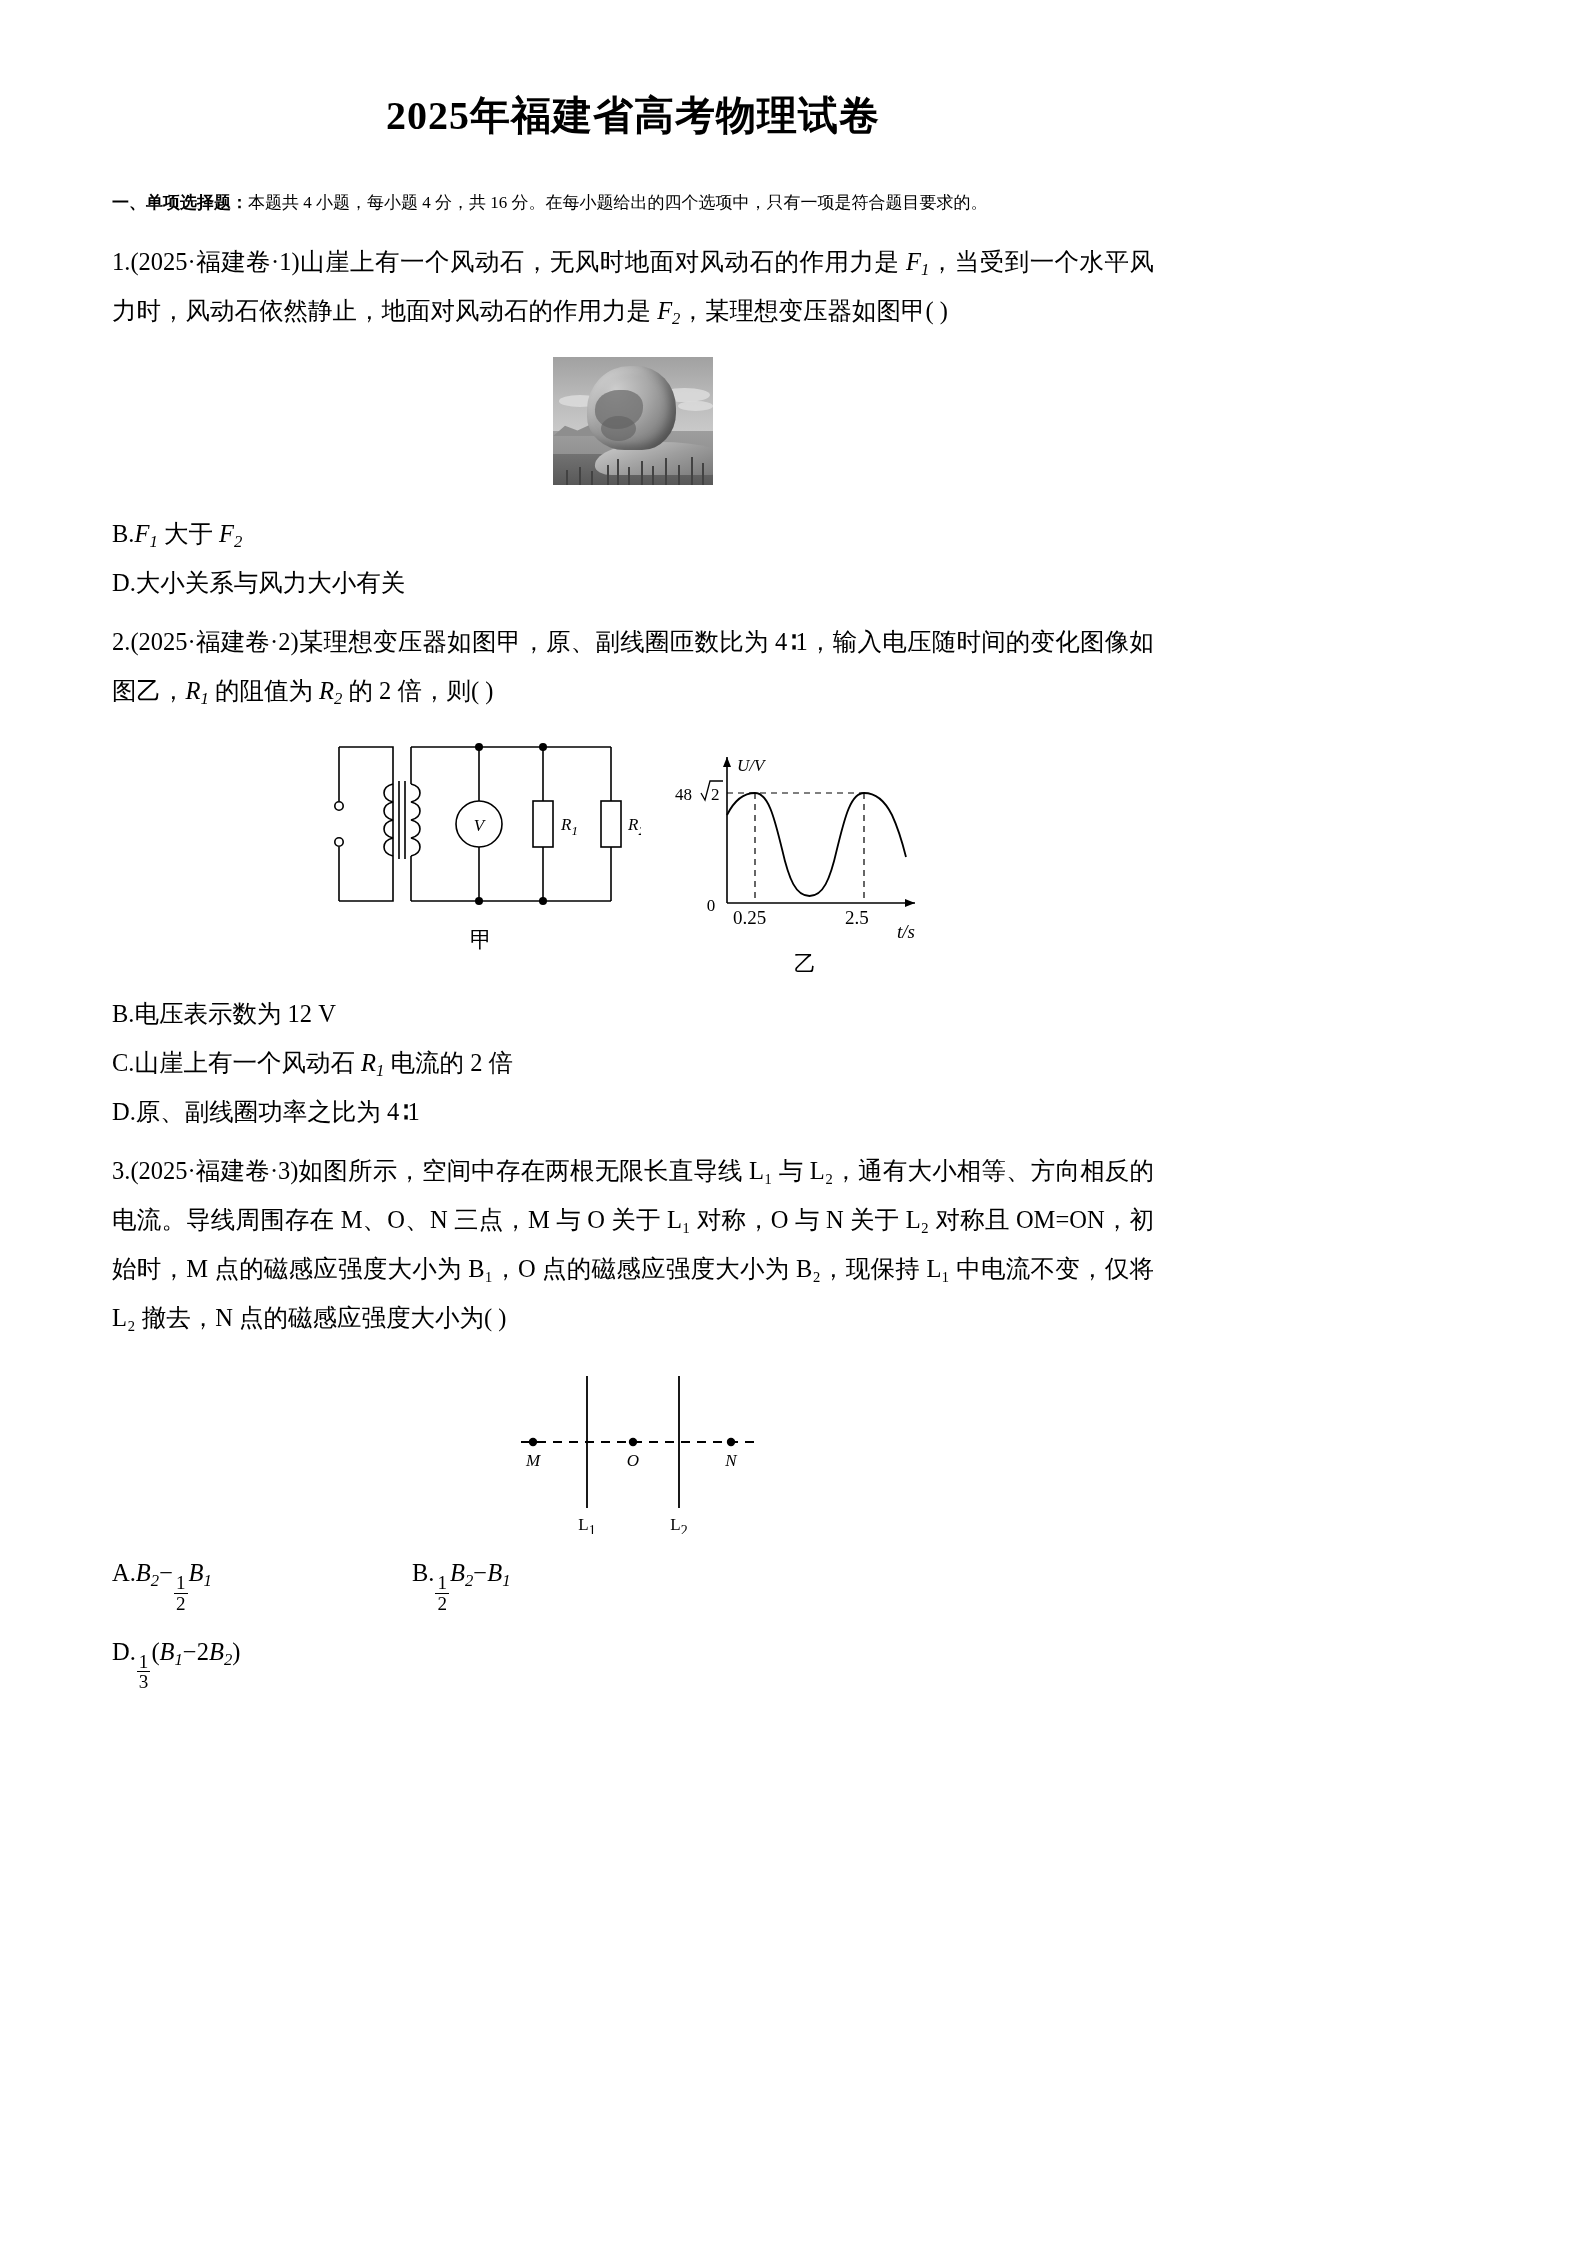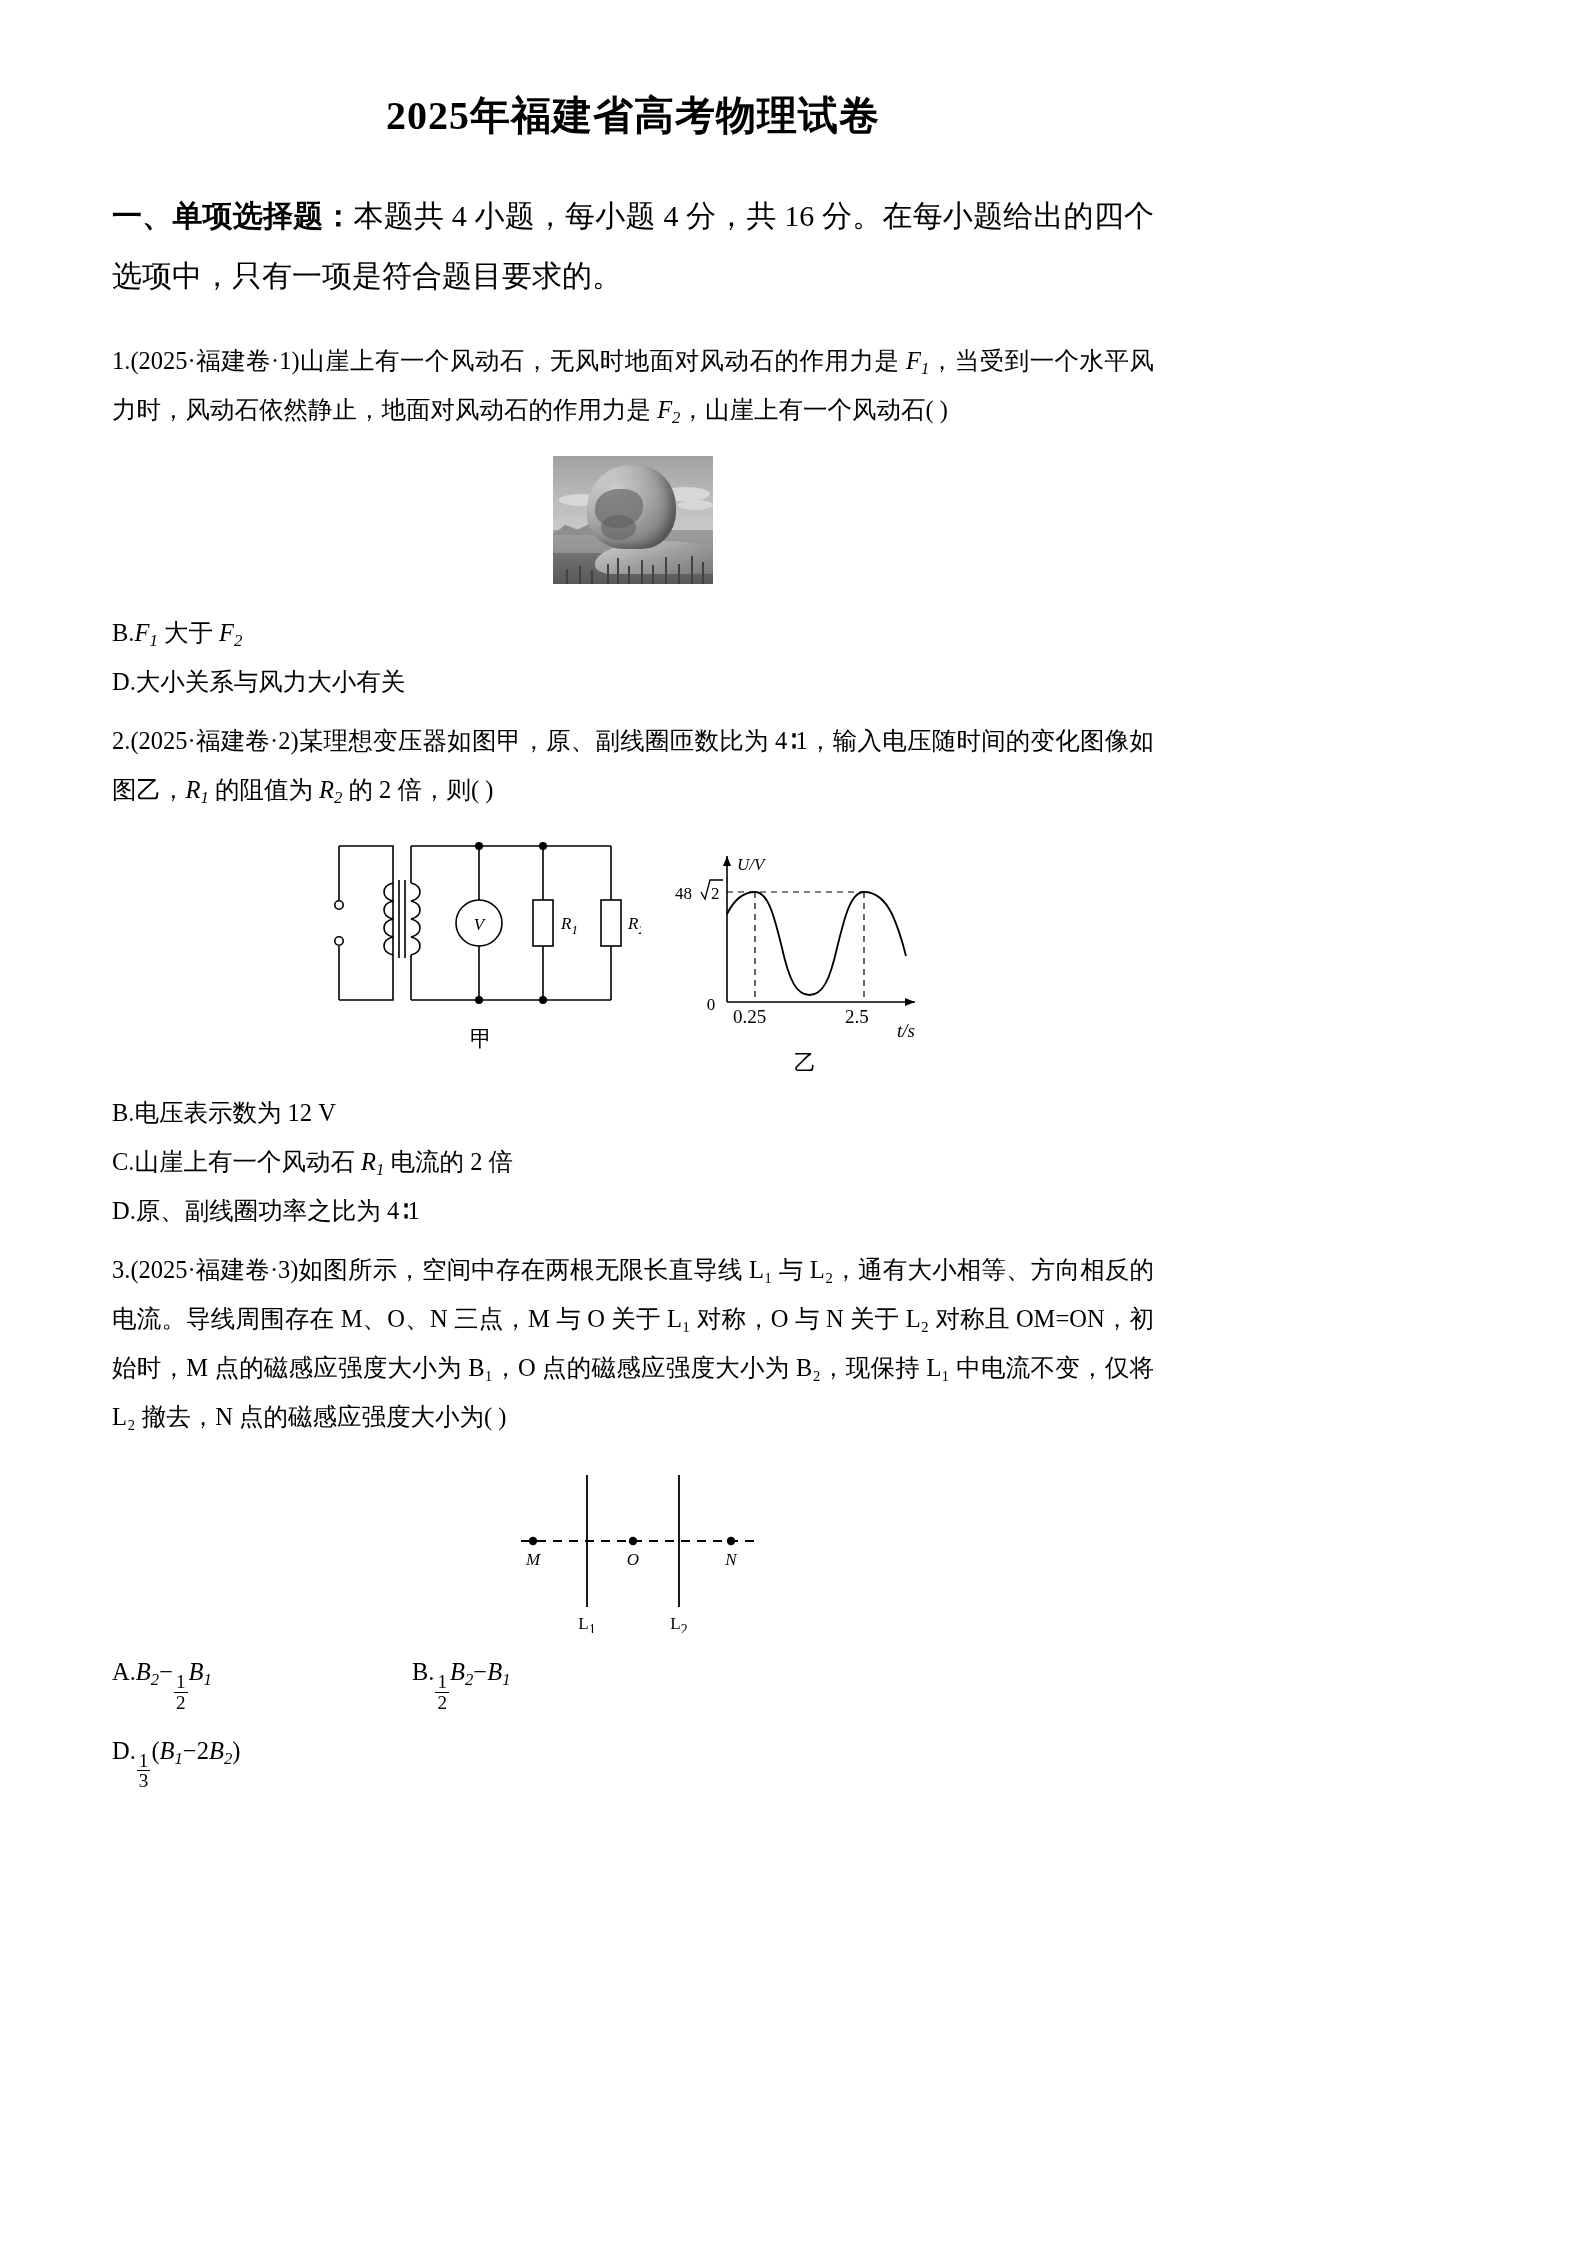--- a/index.html
+++ b/index.html
@@ -25,21 +25,21 @@
     text-align: center;
     font-size: 40px;
     font-weight: bold;
     letter-spacing: 1px;
     margin: 0;
     padding-top: 92px;
     padding-bottom: 0;
     line-height: 1.2;
   }
   .section-head {
-    font-size: 30px;
+    font-size: 17px;
     line-height: 2.0;
     margin-top: 46px;
     text-align: justify;
     text-justify: inter-ideograph;
   }
   .section-head .bold {
     font-weight: bold;
     font-family: "Liberation Sans", "DejaVu Sans", sans-serif;
   }
   .q-text {
@@ -161,21 +161,21 @@
 
 <div class="page">
 
   <h1 class="doc-title">2025年福建省高考物理试卷</h1>
 
   <p class="section-head">
     <span class="bold">一、单项选择题：</span><span>本题共 4 小题，每小题 4 分，共 16 分。在每小题给出的四个选项中，只有一项是符合题目要求的。</span>
   </p>
 
   <p class="q-text" style="margin-top:14px;">
-    <span>1.</span><span>(2025·福建卷·1)</span><span>山崖上有一个风动石，无风时地面对风动石的作用力是 </span><i><span>F</span><sub>1</sub></i><span>，当受到一个水平风力时，风动石依然静止，地面对风动石的作用力是 </span><i><span>F</span><sub>2</sub></i><span>，山崖上有一个风动石(        )</span>
+    <span>1.</span><span>(2025·福建卷·1)</span><span>山崖上有一个风动石，无风时地面对风动石的作用力是 </span><i><span>F</span><sub>1</sub></i><span>，当受到一个水平风力时，风动石依然静止，地面对风动石的作用力是 </span><i><span>F</span><sub>2</sub></i><span>，某理想变压器如图甲(        )</span>
   </p>
 
   <div class="fig-block" style="margin-top:22px; margin-bottom:24px;">
     <div class="rock-photo">
       <div class="rock-sky"></div>
       <div class="cloud" style="left:4%; top:30%; width:26%; height:9%;"></div>
       <div class="cloud" style="left:66%; top:24%; width:32%; height:11%;"></div>
       <div class="cloud" style="left:78%; top:34%; width:22%; height:8%;"></div>
       <div class="rock-sea"></div>
       <div class="rock-hill"></div>

